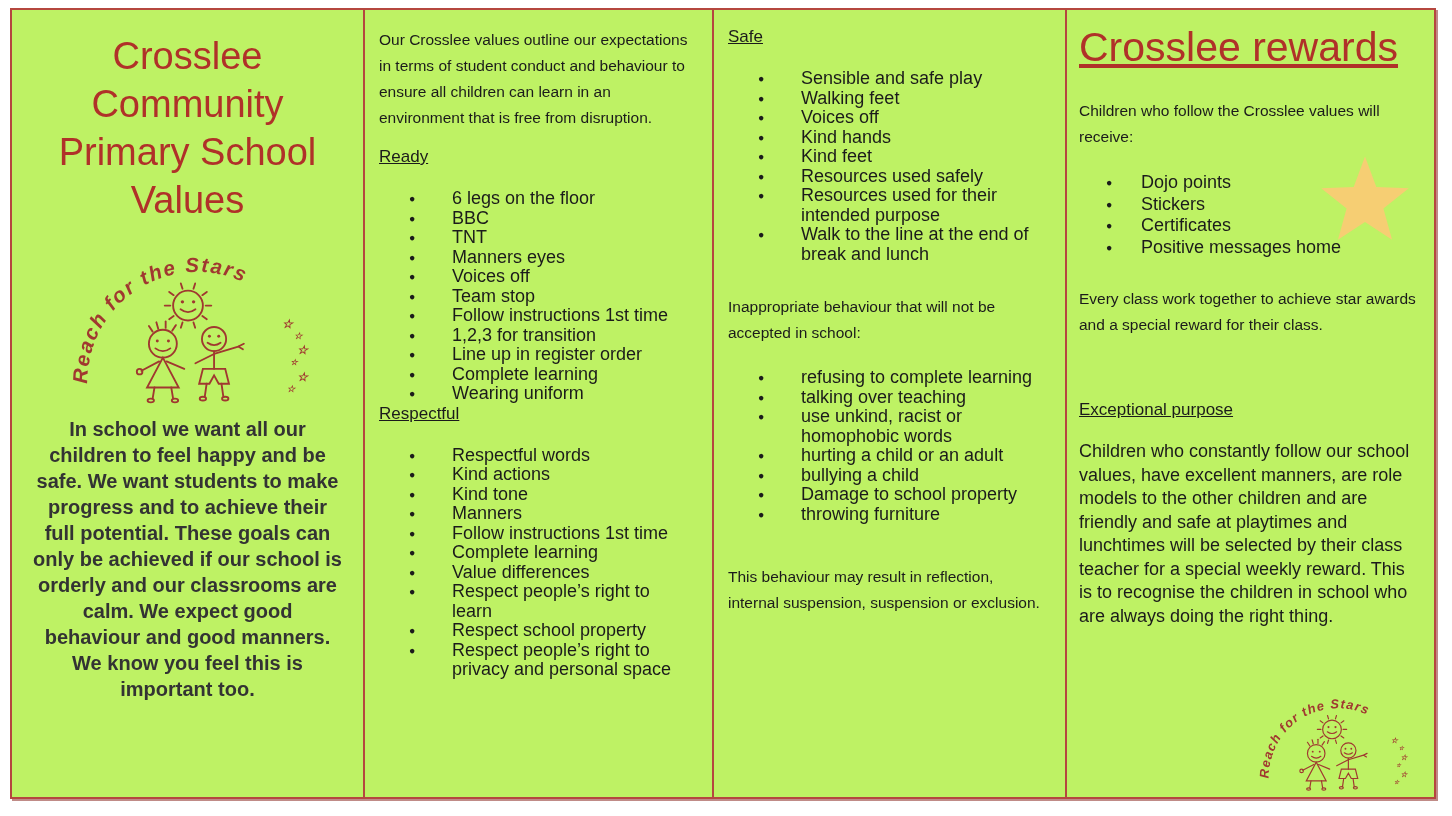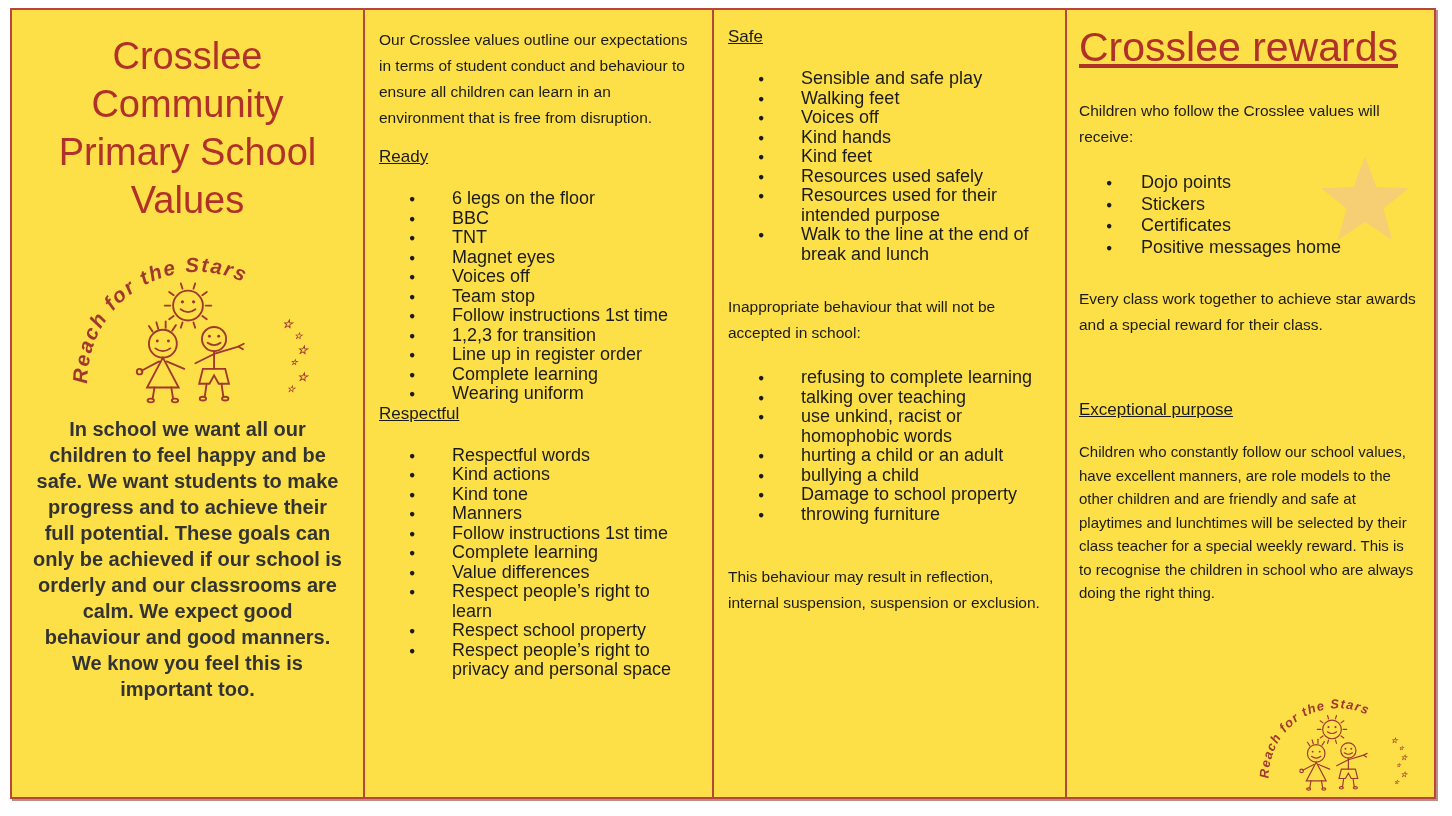--- a/index.html
+++ b/index.html
@@ -10,21 +10,21 @@
   html,body{margin:0;padding:0;}
   body{
     width:1452px;height:816px;background:#ffffff;position:relative;
     font-family:"Liberation Sans", sans-serif;color:var(--text_dark);
   }
   .sheet{
     position:absolute;left:10px;top:8px;width:1426px;height:791px;
     border:2px solid var(--border_red);
     box-shadow:2px 2px 0 rgba(140,43,36,.55);
     display:grid;grid-template-columns:353px 349px 353px 1fr;
-    background:#fde047;
+    background:#bef264;
   }
   .col{border-right:2px solid var(--border_red);padding:17px 18px 0 14px;position:relative;overflow:hidden;}
   .col:last-child{border-right:none;}
 
   
   .col--title{text-align:center;padding:22px 21px 0 21px;}
   .school-title{
     color:var(--accent_red);font-size:38px;line-height:48px;font-weight:400;
     margin:0;
   }
@@ -48,21 +48,21 @@
   .mt28{margin-top:28px;} .mt30{margin-top:30px;} .mt40{margin-top:40px;}
   .mt62{margin-top:62px;}
 
   
   .rewards-heading{
     color:var(--accent_red);font-size:41px;line-height:42px;font-weight:400;
     text-decoration:underline;margin:0;
   }
   .col--rewards{padding-left:12px;padding-right:16px;padding-top:16px;}
   .star-badge{position:absolute;top:142px;right:22px;width:94px;height:92px;}
-  .exceptional-text{font-size:15px;line-height:23.5px;margin:20px 0 0 0;}
+  .exceptional-text{font-size:18px;line-height:23.5px;margin:20px 0 0 0;}
   .logo-small{position:absolute;right:26px;bottom:6px;width:152px;}
 
   svg .lg{stroke:var(--logo_red);fill:none;stroke-width:2;stroke-linecap:round;}
   svg .lg-fill{fill:var(--logo_red);stroke:none;}
   svg .lg-text{fill:var(--logo_red);font-family:"Liberation Sans", sans-serif;font-style:italic;font-weight:bold;}
 </style>
 </head>
 <body>
 
 <svg width="0" height="0" style="position:absolute" aria-hidden="true">
@@ -140,21 +140,21 @@
     <p class="mission">In school we want all our children to feel happy and be safe. We want students to make progress and to achieve their full potential. These goals can only be achieved if our school is orderly and our classrooms are calm.  We expect good behaviour and good manners. We know you feel this is important too.</p>
   </div>
 
   <div class="col">
     <p class="body-text">Our Crosslee values outline our expectations in terms of student conduct and behaviour to ensure all children can learn in an environment that is free from disruption.</p>
     <p class="u-heading mt16">Ready</p>
     <ul class="bullet-list">
         <li>6 legs on the floor</li>
         <li>BBC</li>
         <li>TNT</li>
-        <li>Magnet eyes</li>
+        <li>Manners eyes</li>
         <li>Voices off</li>
         <li>Team stop</li>
         <li>Follow instructions 1st time</li>
         <li>1,2,3 for transition</li>
         <li>Line up in register order</li>
         <li>Complete learning</li>
         <li>Wearing uniform</li>
       </ul>
     <p class="u-heading mt26">Respectful</p>
     <ul class="bullet-list">

